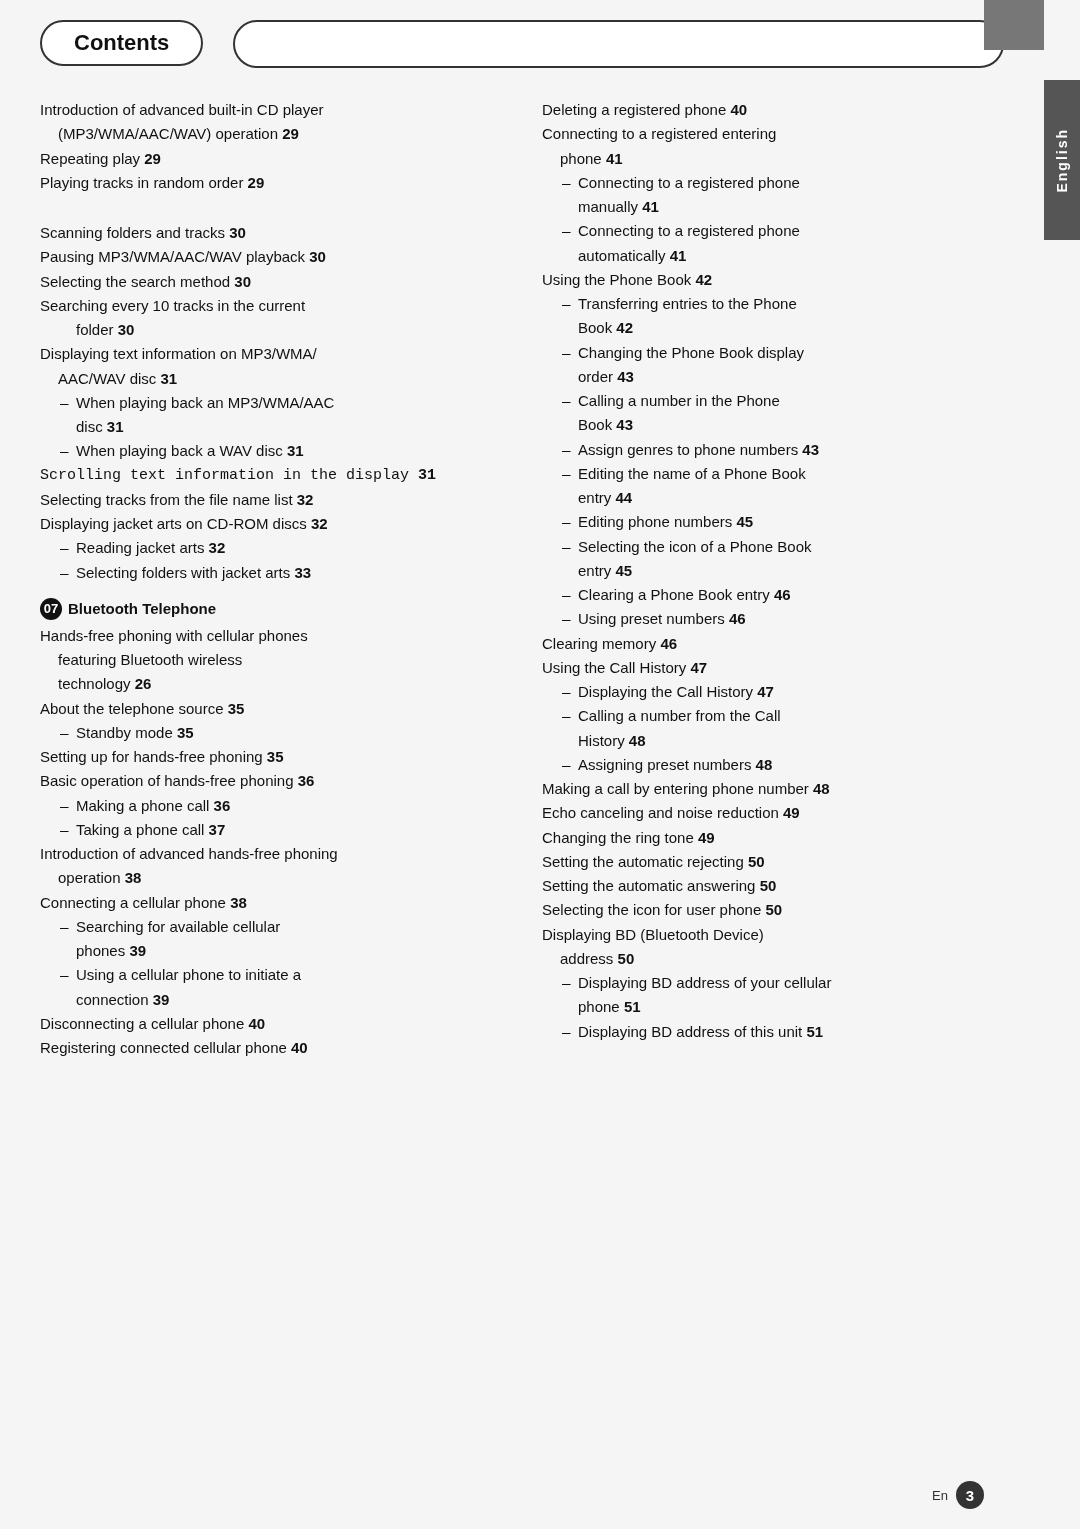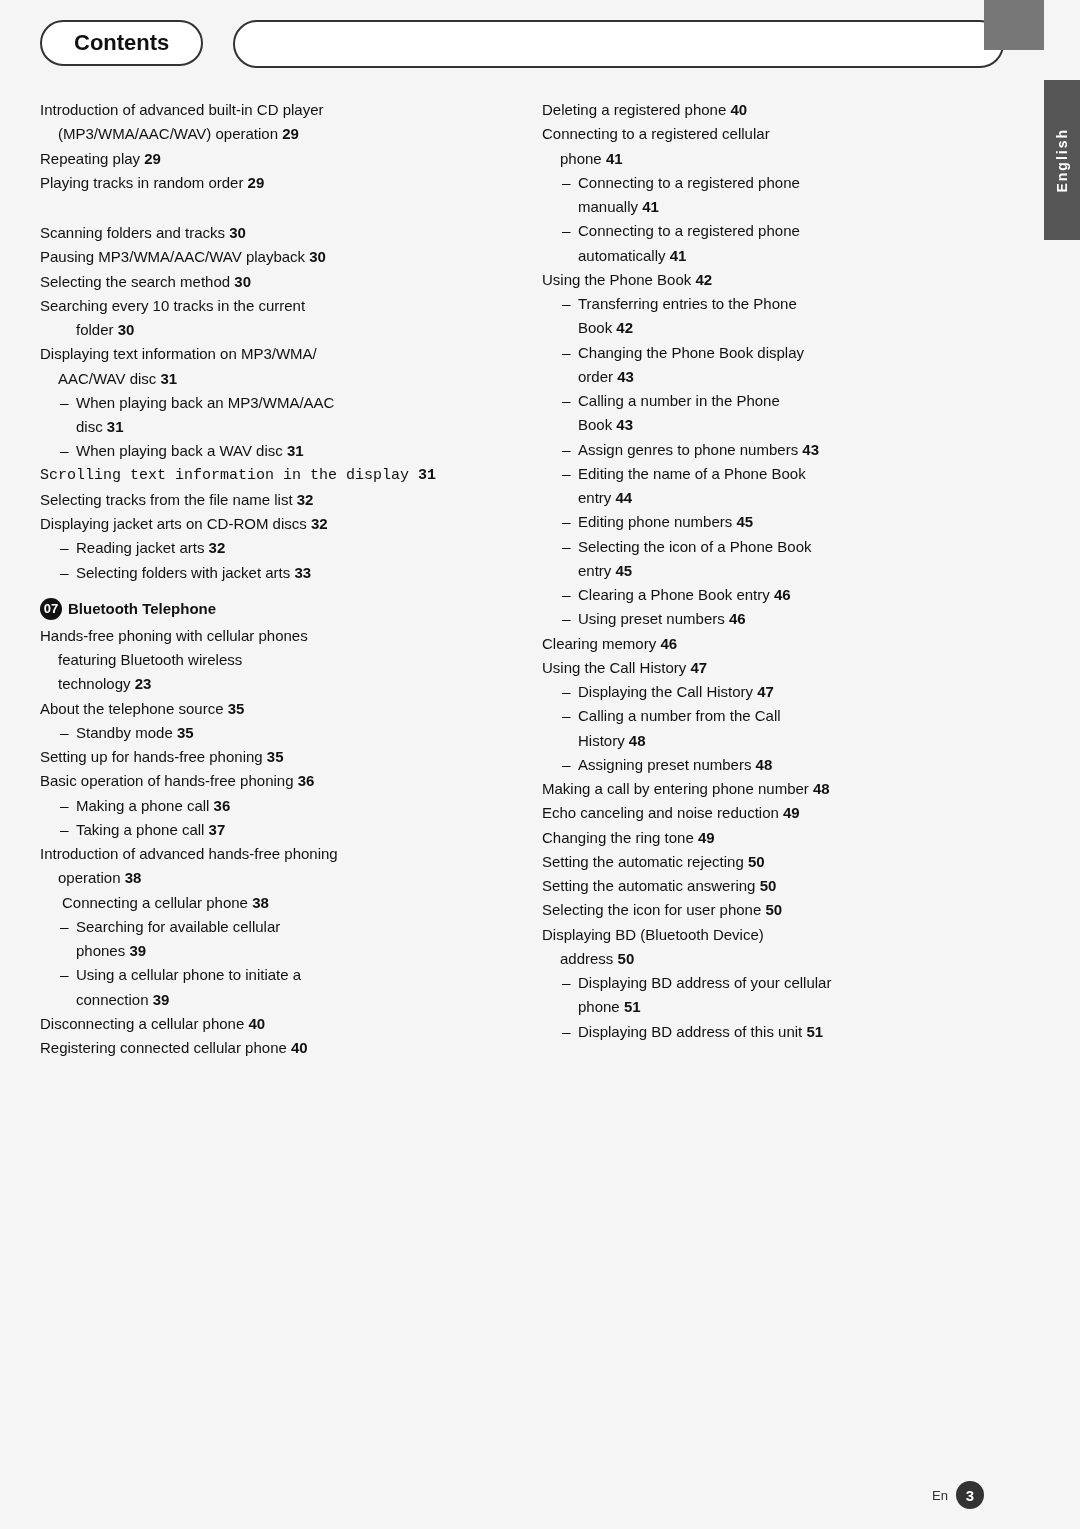--- a/index.html
+++ b/index.html
@@ -188,41 +188,41 @@
           <div class="toc-entry" style="padding-left: 0px;">Selecting tracks from the file name list <span class="page-num">32</span></div>
           <div class="toc-entry" style="padding-left: 0px;">Displaying jacket arts on CD-ROM discs <span class="page-num">32</span></div>
           <div class="dash-entry toc-entry" style="padding-left: 36px; position: relative;"><span style="position: absolute; left: 20px;">–</span>Reading jacket arts <span class="page-num">32</span></div>
           <div class="dash-entry toc-entry" style="padding-left: 36px; position: relative;"><span style="position: absolute; left: 20px;">–</span>Selecting folders with jacket arts <span class="page-num">33</span></div>
           <div class="section-heading">
             <span class="section-number">07</span>
             <span> Bluetooth Telephone</span>
           </div>
           <div class="toc-entry" style="padding-left: 0px;">Hands-free phoning with cellular phones</div>
           <div class="toc-entry" style="padding-left: 18px;">featuring Bluetooth wireless</div>
-          <div class="toc-entry" style="padding-left: 18px;">technology <span class="page-num">23</span></div>
+          <div class="toc-entry" style="padding-left: 18px;">technology <span class="page-num">26</span></div>
           <div class="toc-entry" style="padding-left: 0px;">About the telephone source <span class="page-num">35</span></div>
           <div class="dash-entry toc-entry" style="padding-left: 36px; position: relative;"><span style="position: absolute; left: 20px;">–</span>Standby mode <span class="page-num">35</span></div>
           <div class="toc-entry" style="padding-left: 0px;">Setting up for hands-free phoning <span class="page-num">35</span></div>
           <div class="toc-entry" style="padding-left: 0px;">Basic operation of hands-free phoning <span class="page-num">36</span></div>
           <div class="dash-entry toc-entry" style="padding-left: 36px; position: relative;"><span style="position: absolute; left: 20px;">–</span>Making a phone call <span class="page-num">36</span></div>
           <div class="dash-entry toc-entry" style="padding-left: 36px; position: relative;"><span style="position: absolute; left: 20px;">–</span>Taking a phone call <span class="page-num">37</span></div>
           <div class="toc-entry" style="padding-left: 0px;">Introduction of advanced hands-free phoning</div>
           <div class="toc-entry" style="padding-left: 18px;">operation <span class="page-num">38</span></div>
-          <div class="toc-entry" style="padding-left: 0px; margin-left: 22px;">Connecting a cellular phone <span class="page-num">38</span></div>
+          <div class="toc-entry" style="padding-left: 0px;">Connecting a cellular phone <span class="page-num">38</span></div>
           <div class="dash-entry toc-entry" style="padding-left: 36px; position: relative;"><span style="position: absolute; left: 20px;">–</span>Searching for available cellular</div>
           <div class="toc-entry" style="padding-left: 36px;">phones <span class="page-num">39</span></div>
           <div class="dash-entry toc-entry" style="padding-left: 36px; position: relative;"><span style="position: absolute; left: 20px;">–</span>Using a cellular phone to initiate a</div>
           <div class="toc-entry" style="padding-left: 36px;">connection <span class="page-num">39</span></div>
           <div class="toc-entry" style="padding-left: 0px;">Disconnecting a cellular phone <span class="page-num">40</span></div>
           <div class="toc-entry" style="padding-left: 0px;">Registering connected cellular phone <span class="page-num">40</span></div>
         </div>
 
       <div class="col-right" id="right-col">
           <div class="toc-entry" style="padding-left: 0px;">Deleting a registered phone <span class="page-num">40</span></div>
-          <div class="toc-entry" style="padding-left: 0px;">Connecting to a registered cellular</div>
+          <div class="toc-entry" style="padding-left: 0px;">Connecting to a registered entering</div>
           <div class="toc-entry" style="padding-left: 18px;">phone <span class="page-num">41</span></div>
           <div class="dash-entry toc-entry" style="padding-left: 36px; position: relative;"><span style="position: absolute; left: 20px;">–</span>Connecting to a registered phone</div>
           <div class="toc-entry" style="padding-left: 36px;">manually <span class="page-num">41</span></div>
           <div class="dash-entry toc-entry" style="padding-left: 36px; position: relative;"><span style="position: absolute; left: 20px;">–</span>Connecting to a registered phone</div>
           <div class="toc-entry" style="padding-left: 36px;">automatically <span class="page-num">41</span></div>
           <div class="toc-entry" style="padding-left: 0px;">Using the Phone Book <span class="page-num">42</span></div>
           <div class="dash-entry toc-entry" style="padding-left: 36px; position: relative;"><span style="position: absolute; left: 20px;">–</span>Transferring entries to the Phone</div>
           <div class="toc-entry" style="padding-left: 36px;">Book <span class="page-num">42</span></div>
           <div class="dash-entry toc-entry" style="padding-left: 36px; position: relative;"><span style="position: absolute; left: 20px;">–</span>Changing the Phone Book display</div>
           <div class="toc-entry" style="padding-left: 36px;">order <span class="page-num">43</span></div>

